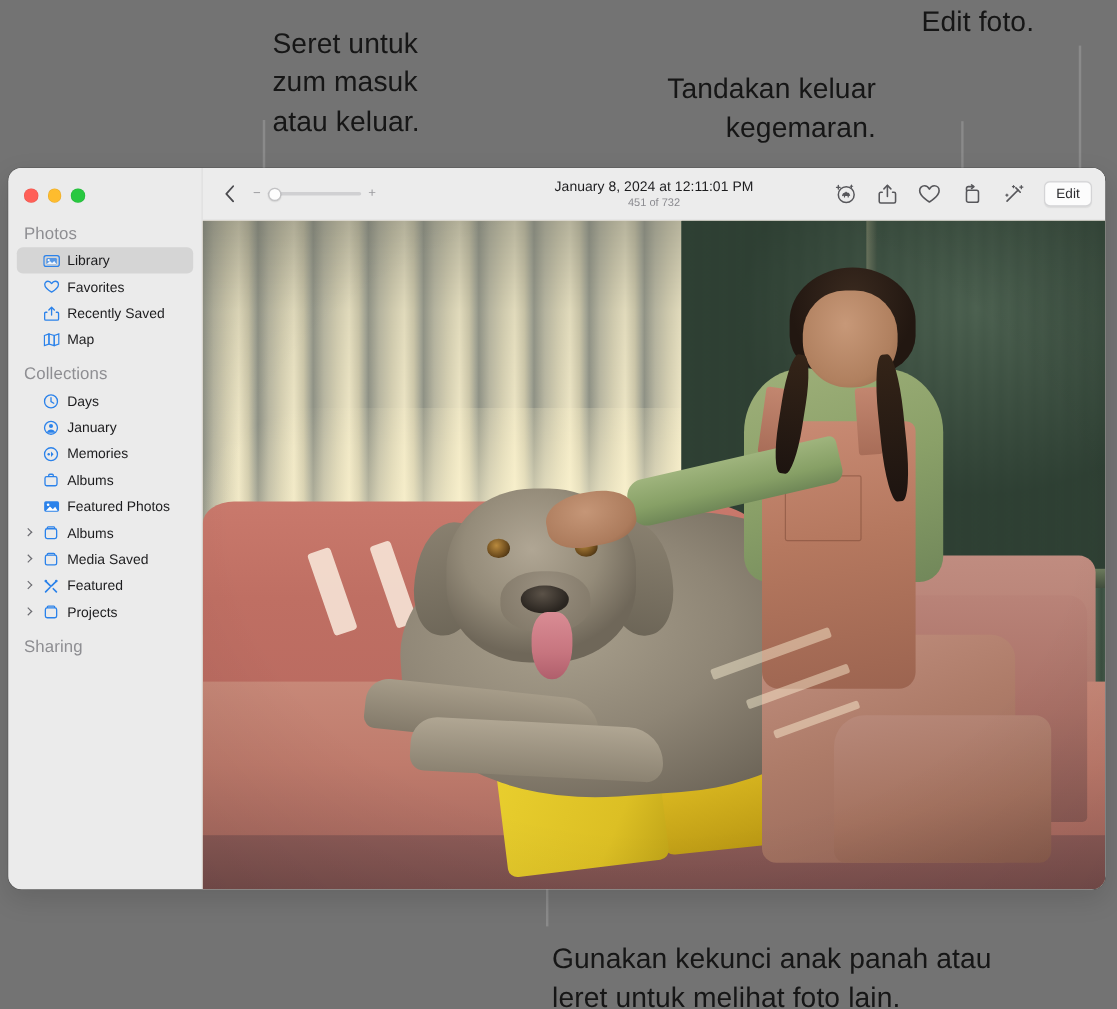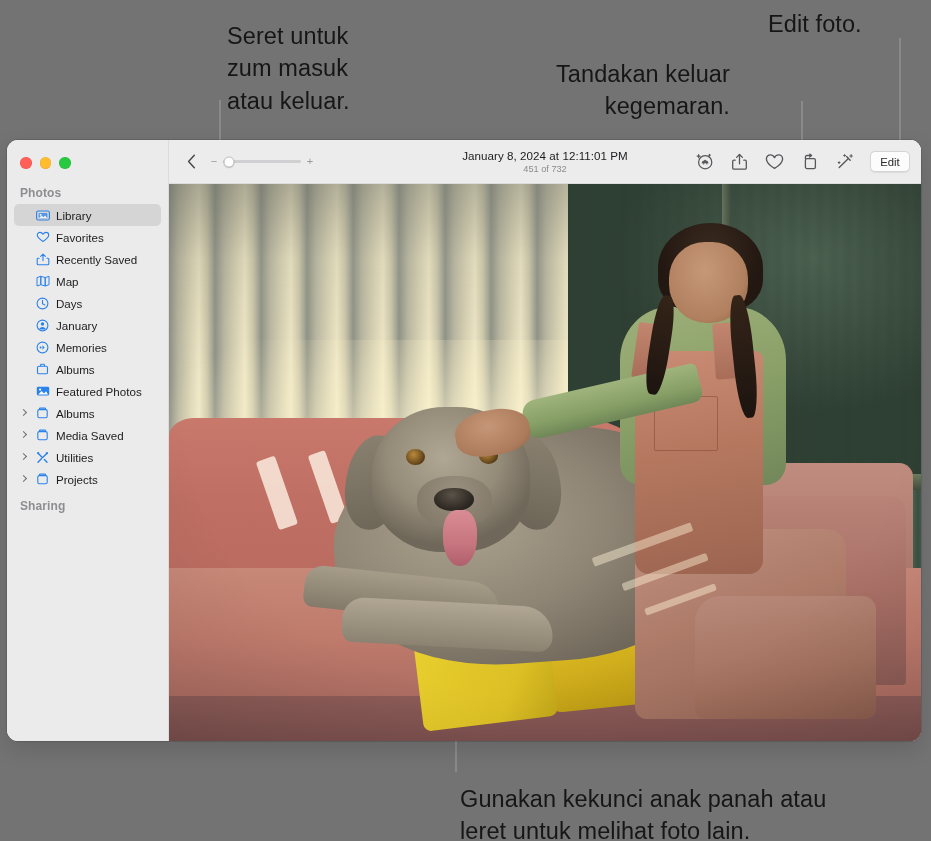--- a/index.html
+++ b/index.html
@@ -17,21 +17,21 @@
     position: absolute;
     color: #161616;
     font-size: 23.5px;
     line-height: 1.38;
     letter-spacing: 0.1px;
     white-space: pre-line;
     font-family: "Liberation Sans", sans-serif;
   }
   #callout-zoom { left: 227px; top: 20px; text-align: left; }
   #callout-fav  { left: 556px; top: 58px; text-align: right; }
-  #callout-edit { left: 768px; top: 8px;  text-align: center; }
+  #callout-edit { left: 768px; top: 2px;  text-align: center; }
   #callout-nav  { left: 460px; top: 767px; text-align: left; margin-top: 16px; }
 
   .leader {
     position: absolute;
     background: #8a8a8a;
   }
   .leader-v { width: 1.6px; }
 
   
   #window {
@@ -58,23 +58,23 @@
     display: flex; gap: 8px;
     padding: 10px 0 0 13px;
     height: 30px; align-items: flex-start;
   }
   .tl { width: 11.5px; height: 11.5px; border-radius: 50%; display:block; }
   .tl-red    { background:#ff5f57; box-shadow: inset 0 0 0 0.5px rgba(0,0,0,0.09);}
   .tl-yellow { background:#febc2e; box-shadow: inset 0 0 0 0.5px rgba(0,0,0,0.09);}
   .tl-green  { background:#28c840; box-shadow: inset 0 0 0 0.5px rgba(0,0,0,0.09);}
 
   .side-section {
-    font-size: 12px;
+    font-size: 14px;
     color: #8e8e92;
-    font-weight: 700;
+    font-weight: 400;
     letter-spacing: 0.1px;
     padding: 9px 0 4px 13px;
   }
   .side-item {
     display: flex; align-items: center;
     height: 22px;
     margin: 0 7px;
     padding-left: 6px;
     border-radius: 5px;
     font-size: 11.6px;
@@ -482,20 +482,21 @@
         <span class="s-icon">
           <svg width="14" height="12" viewBox="0 0 14 12">
             <path d="M1 2.6 4.8 1.3v8.4L1 11z" fill="none" stroke="#2b82ea" stroke-width="1"></path>
             <path d="M4.8 1.3 9.2 2.6v8.4L4.8 9.7z" fill="none" stroke="#2b82ea" stroke-width="1"></path>
             <path d="M9.2 2.6 13 1.3v8.4L9.2 11z" fill="none" stroke="#2b82ea" stroke-width="1"></path>
           </svg>
         </span>
         <span class="s-label">Map</span>
       </div>
 
+      <div class="side-section">Collections</div>
 
       <div class="side-item">
         <span class="disc-spacer"></span>
         <span class="s-icon">
           <svg width="13" height="13" viewBox="0 0 13 13">
             <circle cx="6.5" cy="6.5" r="5.4" fill="none" stroke="#2b82ea" stroke-width="1.1"></circle>
             <path d="M6.5 3.3v3.4l2.3 1.3" fill="none" stroke="#2b82ea" stroke-width="1.1" stroke-linecap="round"></path>
           </svg>
         </span>
         <span class="s-label">Days</span>
@@ -573,21 +574,21 @@
       <div class="side-item">
         <span class="disc"></span>
         <span class="s-icon">
           <svg width="13" height="13" viewBox="0 0 13 13">
             <path d="M2 2.2 6.4 6.6M8.4 8.6 11 11.2" stroke="#2b82ea" stroke-width="1.4" stroke-linecap="round"></path>
             <path d="M11 2.2 7.2 6 M5.6 7.6 2 11.2" stroke="#2b82ea" stroke-width="1.4" stroke-linecap="round"></path>
             <circle cx="2.2" cy="2.2" r="1.1" fill="#2b82ea"></circle>
             <circle cx="10.9" cy="2.2" r="1.1" fill="#2b82ea"></circle>
           </svg>
         </span>
-        <span class="s-label">Utilities</span>
+        <span class="s-label">Featured</span>
       </div>
 
       <div class="side-item">
         <span class="disc"></span>
         <span class="s-icon">
           <svg width="13" height="12" viewBox="0 0 13 12">
             <rect x="1.8" y="2.6" width="9.4" height="8.2" rx="1.5" fill="none" stroke="#2b82ea" stroke-width="1.1"></rect>
             <path d="M3.4 2.6V1.9a.8.8 0 0 1 .8-.8h4.6a.8.8 0 0 1 .8.8v.7" fill="none" stroke="#2b82ea" stroke-width="1.1"></path>
           </svg>
         </span>

